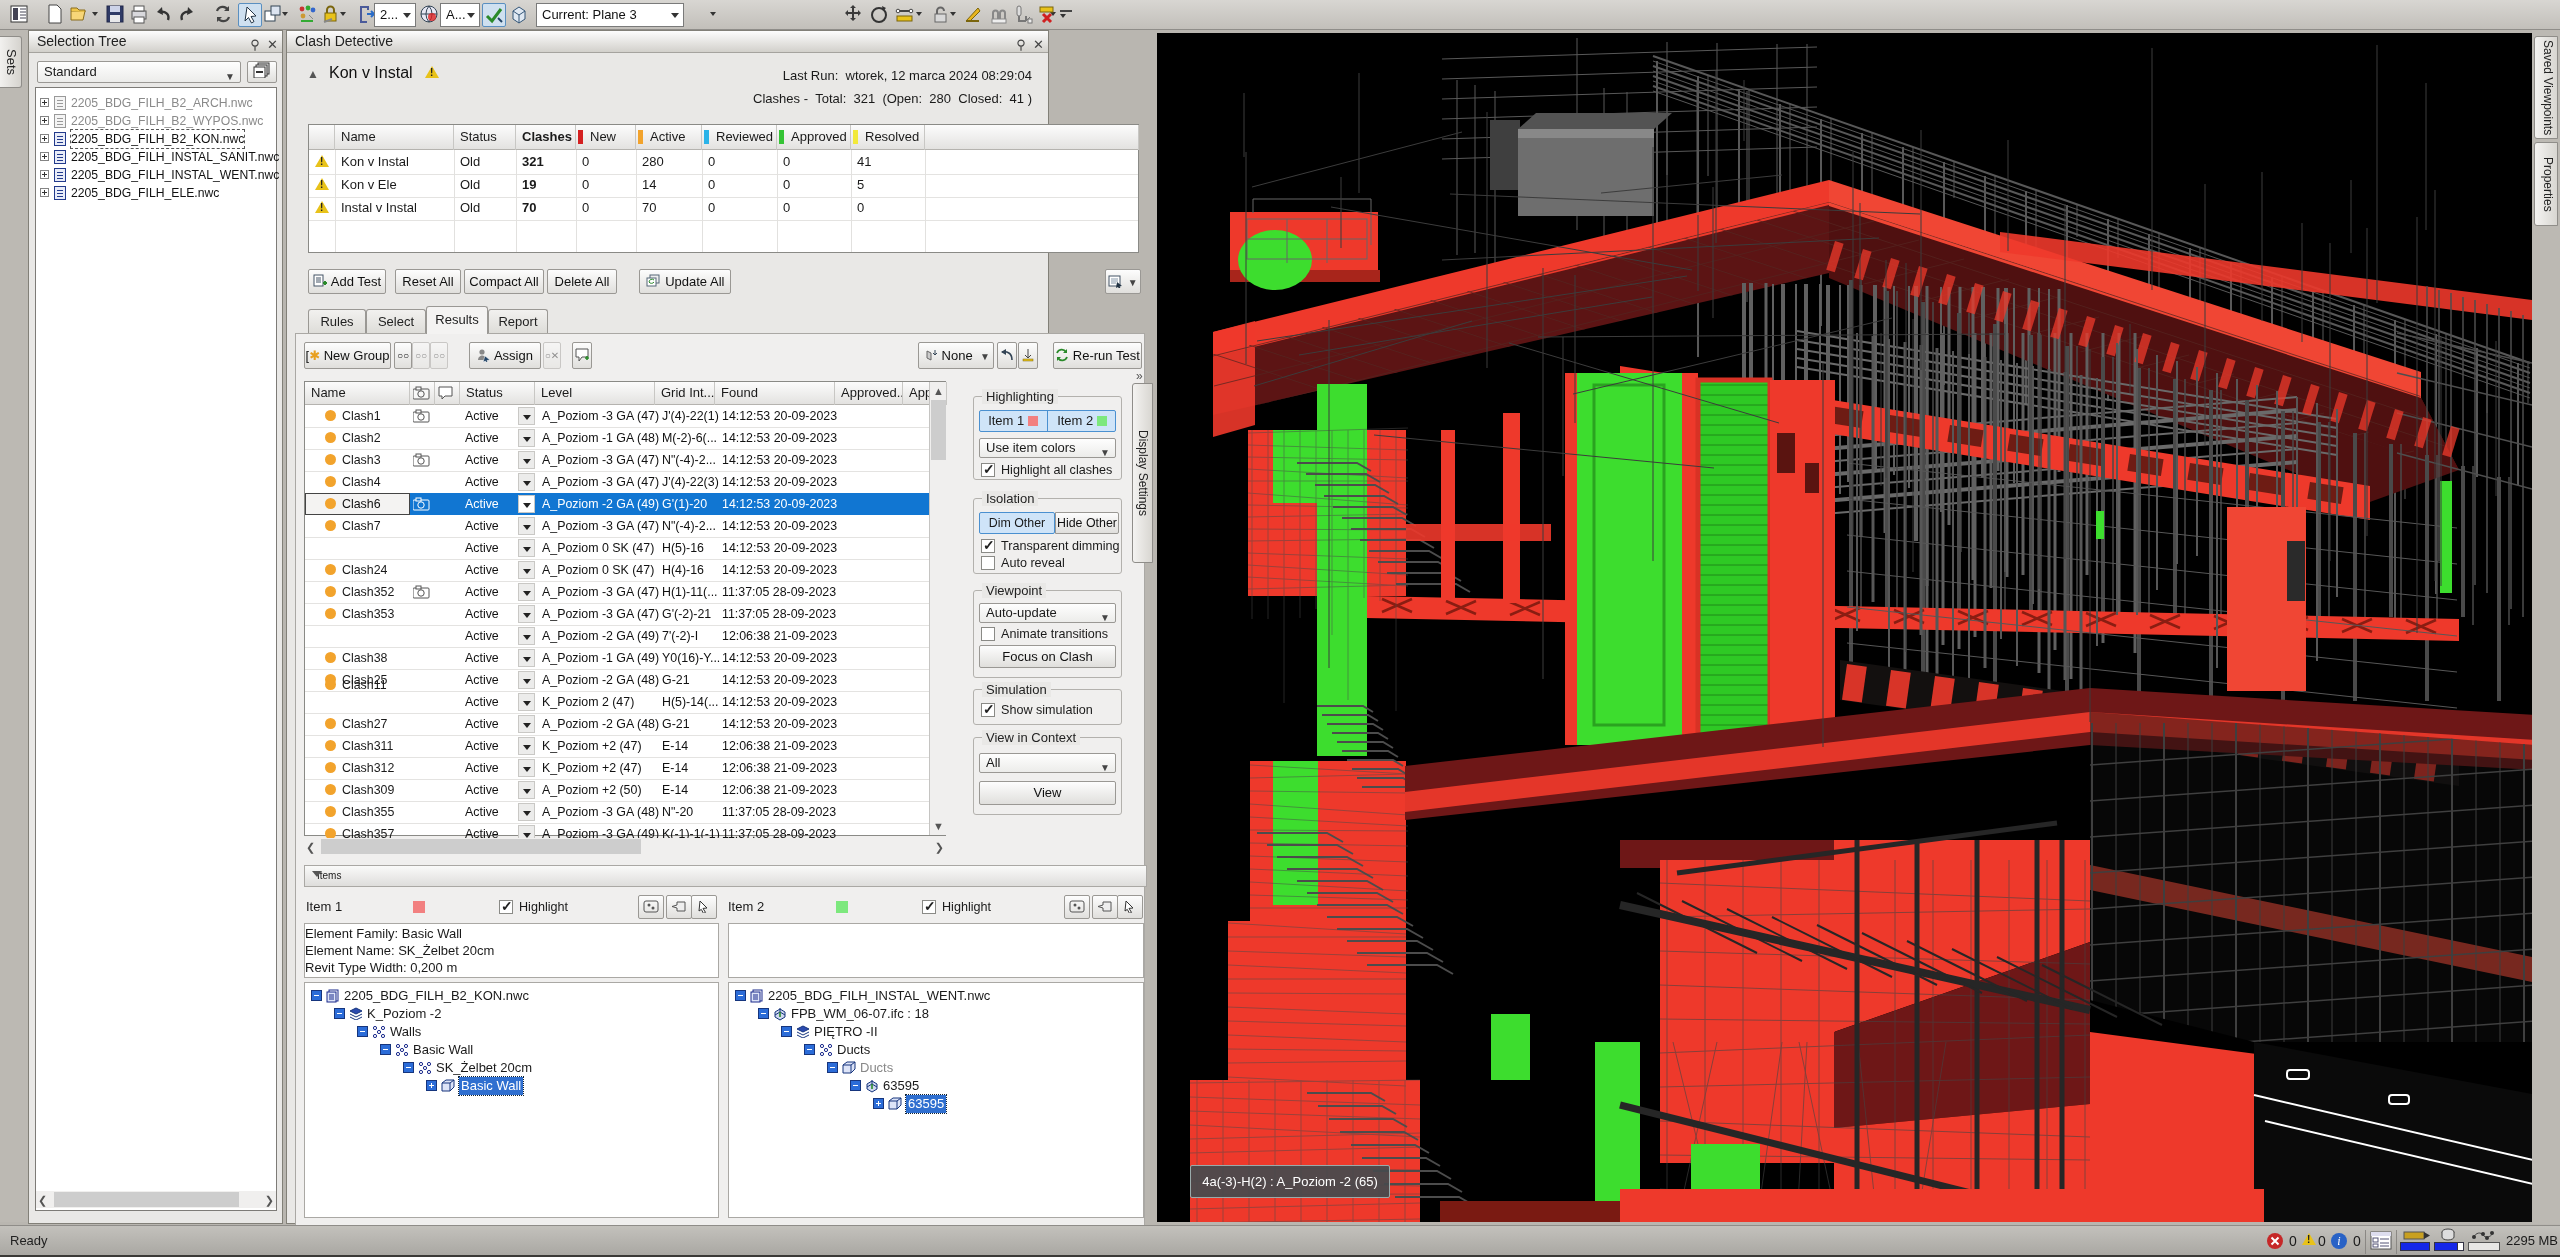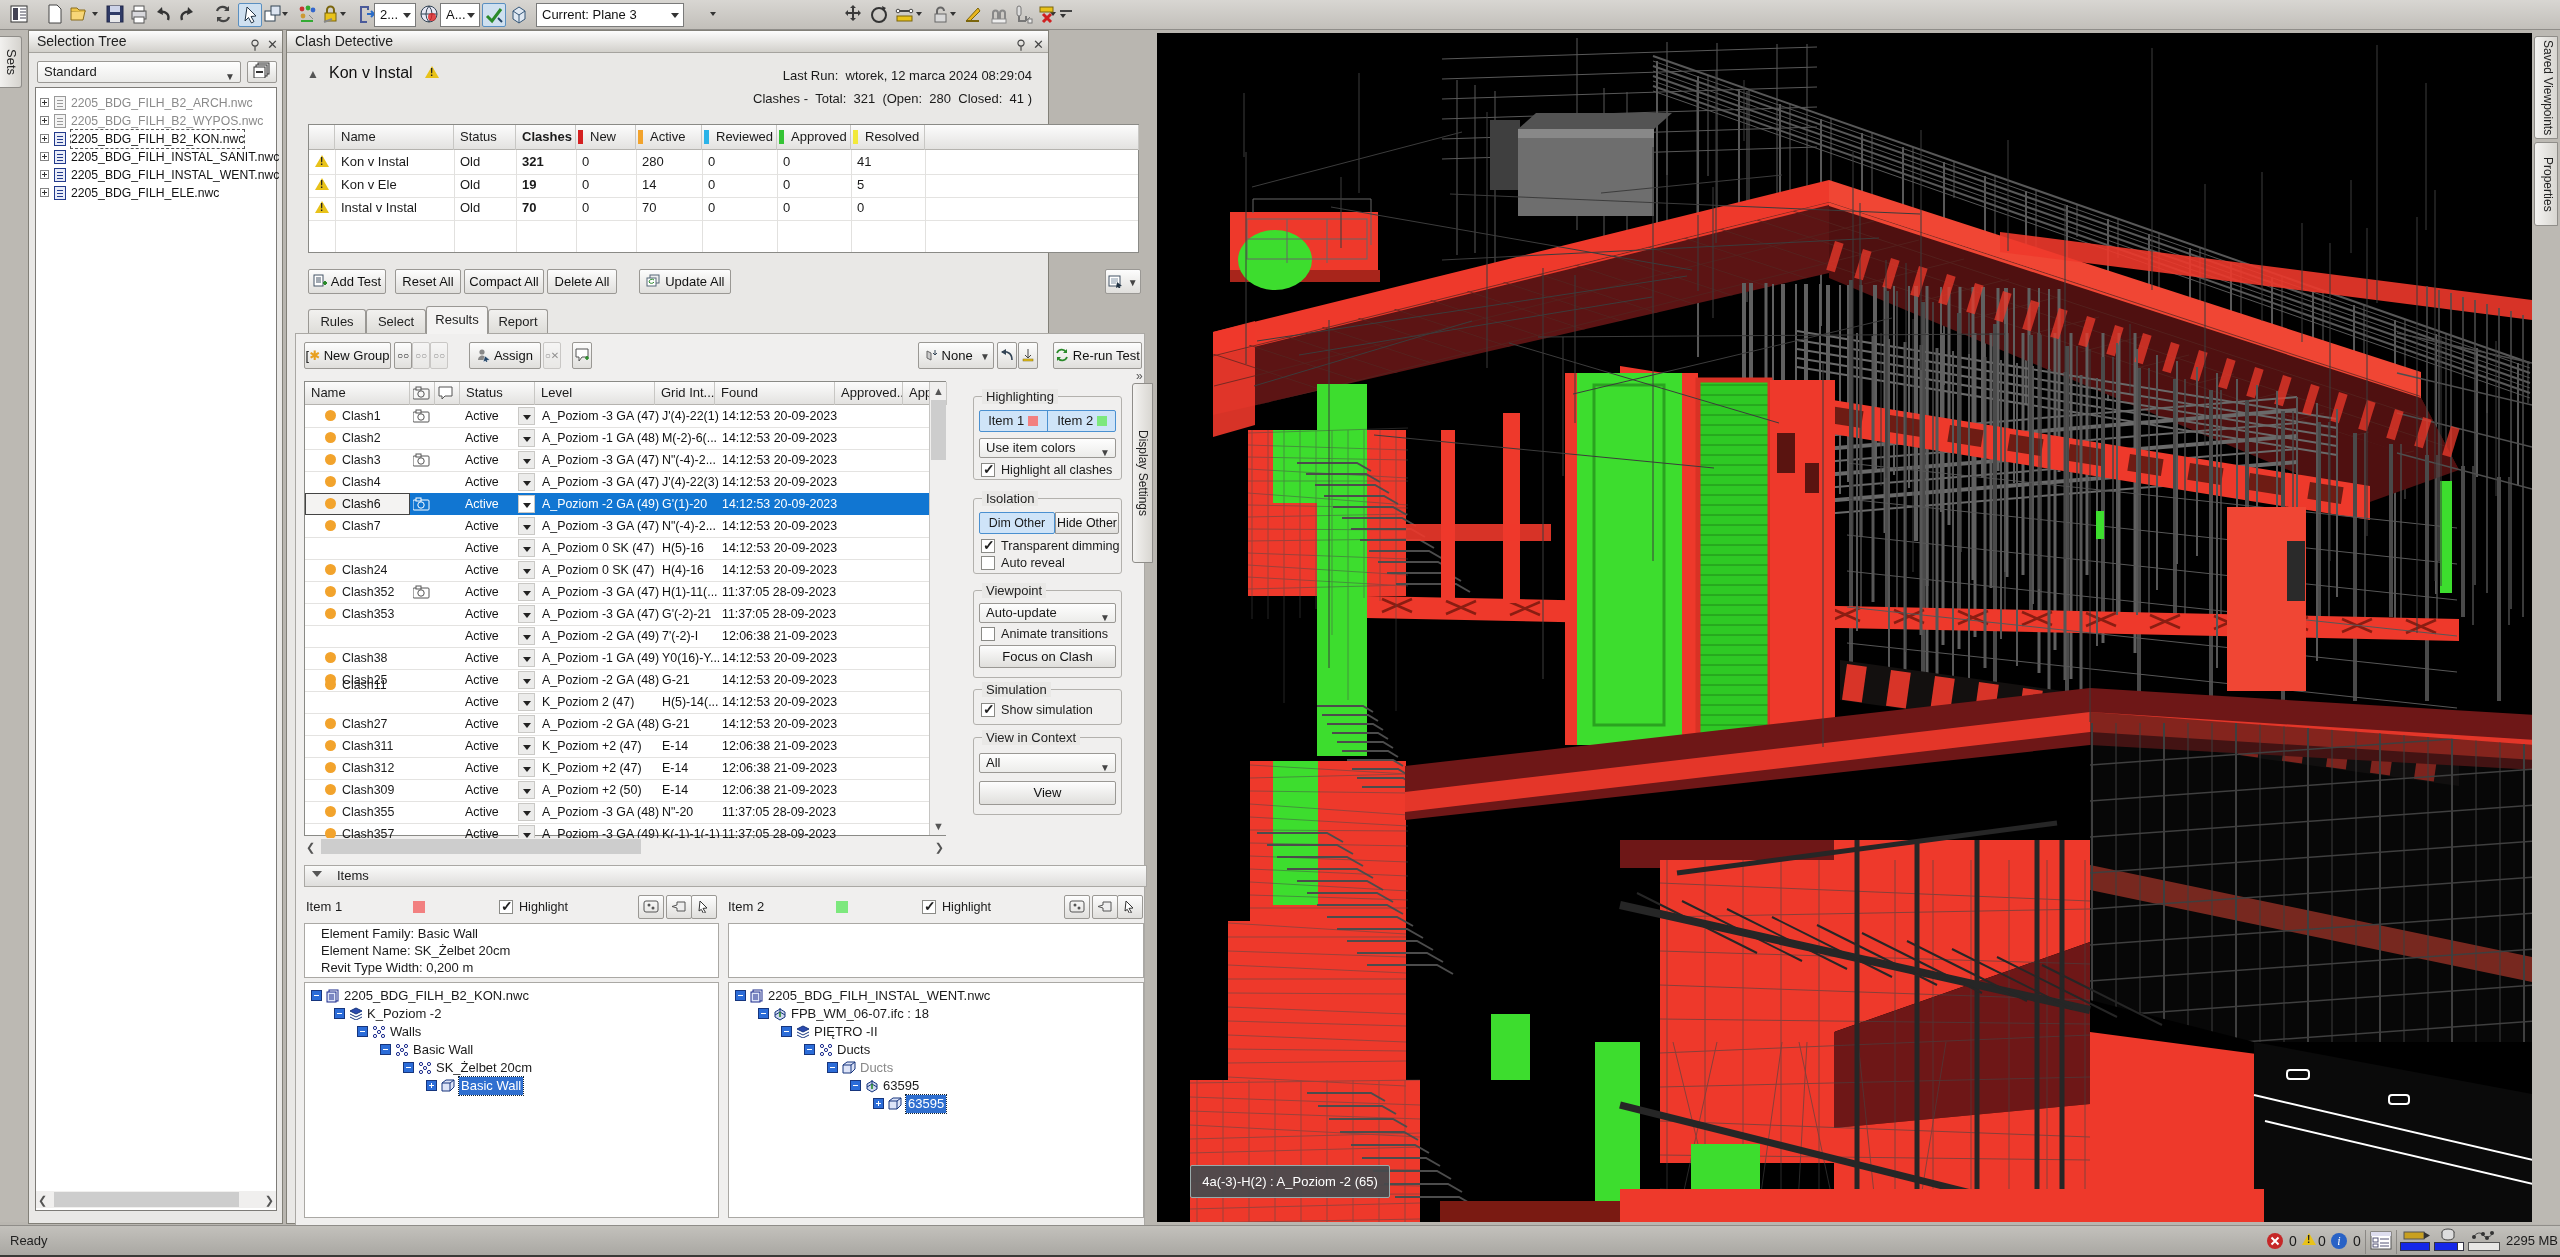--- a/index.html
+++ b/index.html
@@ -672,21 +672,21 @@
       </div>
       <div class="cb ck" style="left:694px;top:672px"></div>
       <div class="cblabel" style="left:714px;top:671px">Show simulation</div>
       <div class="gbox" style="left:686px;top:706px;width:149px;height:78px">
         <span class="glabel">View in Context</span>
       </div>
       <div class="sel2" style="left:692px;top:722px;width:137px;height:20px;line-height:18px">All<span class="ar">▼</span></div>
       <div class="btn" style="left:692px;top:750px;width:137px;height:24px;line-height:22px">View</div>
       <div class="vtabR" style="left:845px;top:352px;width:21px;height:180px">Display Settings</div>
       <div style="position:absolute;left:849px;top:338px;color:#555;font-size:12px">»</div>
-      <div style="position:absolute;left:17px;top:834px;width:843px;height:22px;background:linear-gradient(#fafaf9,#dedddb);border:1px solid #aaa8a4;font-size:13px;line-height:20px;padding-left:32px">Items</div>
+      <div style="position:absolute;left:17px;top:834px;width:843px;height:22px;background:linear-gradient(#fafaf9,#dedddb);border:1px solid #aaa8a4;font-size:10px;line-height:20px;padding-left:12px">Items</div>
       <div style="position:absolute;left:25px;top:840px;width:0;height:0;border-left:5px solid transparent;border-right:5px solid transparent;border-top:6px solid #555"></div>
       <div style="position:absolute;left:19px;top:868px;font-size:13px">Item 1</div>
       <div style="position:absolute;left:126px;top:870px;width:12px;height:12px;background:#f28080"></div>
       <div class="cb ck" style="left:212px;top:869px"></div>
       <div class="cblabel" style="left:232px;top:868px">Highlight</div>
       <div style="position:absolute;left:441px;top:868px;font-size:13px">Item 2</div>
       <div style="position:absolute;left:549px;top:870px;width:12px;height:12px;background:#7de87d"></div>
       <div class="cb ck" style="left:635px;top:869px"></div>
       <div class="cblabel" style="left:655px;top:868px">Highlight</div>
       <div class="btn" style="left:351px;top:864px;width:26px;height:24px;padding-top:4px"><svg width="16" height="13" viewBox="0 0 16 13">
@@ -704,21 +704,21 @@
           <rect x="1" y="1" width="14" height="11" rx="2" fill="none" stroke="#555"></rect>
           <circle cx="6" cy="5" r="1.5" fill="#555"></circle>
           <circle cx="10" cy="8" r="1.5" fill="#555"></circle>
         </svg></div>
       <div class="btn" style="left:805px;top:864px;width:26px;height:24px;padding-top:4px"><svg width="16" height="13" viewBox="0 0 16 13">
           <path d="M14 2v9H6V8L1 6.5 6 5V2z" fill="#eee" stroke="#555"></path>
         </svg></div>
       <div class="btn" style="left:830px;top:864px;width:26px;height:24px;padding-top:4px"><svg width="16" height="13" viewBox="0 0 16 13">
           <path d="M4 1l7 7-4 .4 2.5 4-2 1-2.2-4L3 11z" fill="#fff" stroke="#333"></path>
         </svg></div>
-      <div style="position:absolute;left:17px;top:892px;width:415px;height:55px;background:#fff;border:1px solid #aaa8a4;font-size:13px;padding:1px 16px;line-height:17px">Element Family: Basic Wall<br>Element Name: SK_Żelbet 20cm<br>Revit Type Width: 0,200 m</div>
+      <div style="position:absolute;left:17px;top:892px;width:415px;height:55px;background:#fff;border:1px solid #aaa8a4;font-size:13px;padding:1px 0;line-height:17px">Element Family: Basic Wall<br>Element Name: SK_Żelbet 20cm<br>Revit Type Width: 0,200 m</div>
       <div style="position:absolute;left:441px;top:892px;width:416px;height:55px;background:#fff;border:1px solid #aaa8a4"></div>
       <div style="position:absolute;left:17px;top:951px;width:415px;height:236px;background:#fff;border:1px solid #aaa8a4">
         <div class="titem" style="left:0;top:4px;width:100%">
           <span class="tbox" style="left:6px"></span>
           <span class="tic" style="left:21px"><svg width="14" height="14" viewBox="0 0 14 14">
               <rect x="3" y="1" width="9" height="11" fill="#fff" stroke="#1a2a8c"></rect>
               <rect x="1" y="3" width="9" height="10" fill="#dde4f8" stroke="#1a2a8c"></rect>
               <path d="M3 6h5M3 8h5M3 10h5" stroke="#1a2a8c"></path>
             </svg></span>
           <span class="" style="position:absolute;left:39px;">2205_BDG_FILH_B2_KON.nwc</span>

